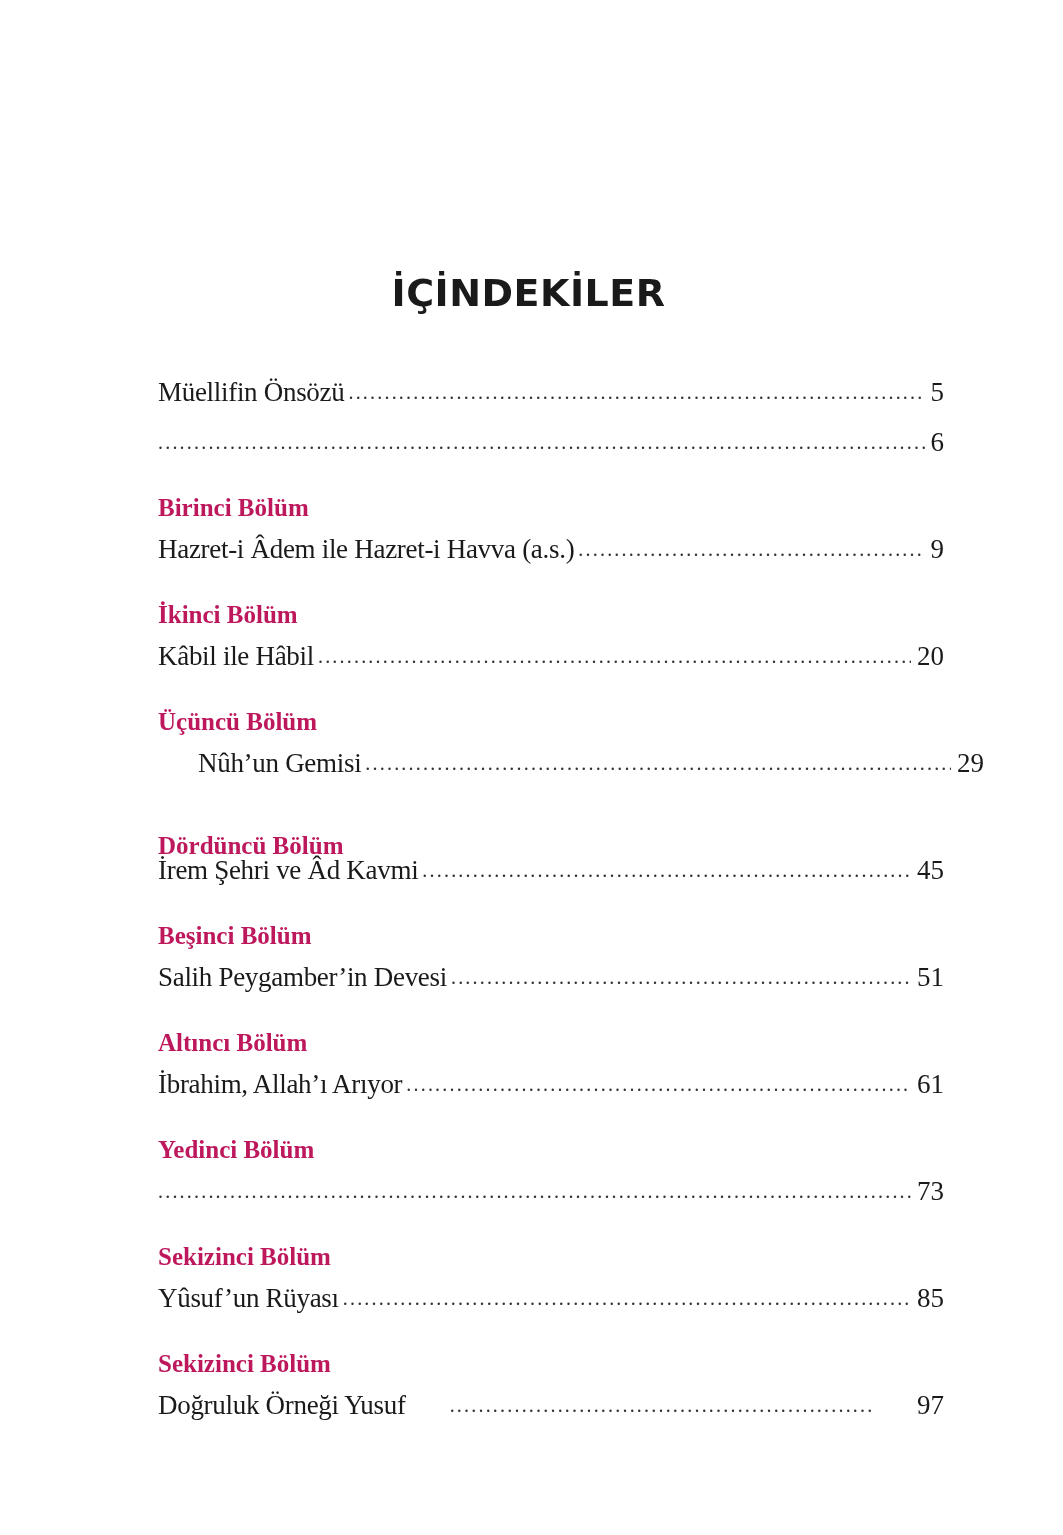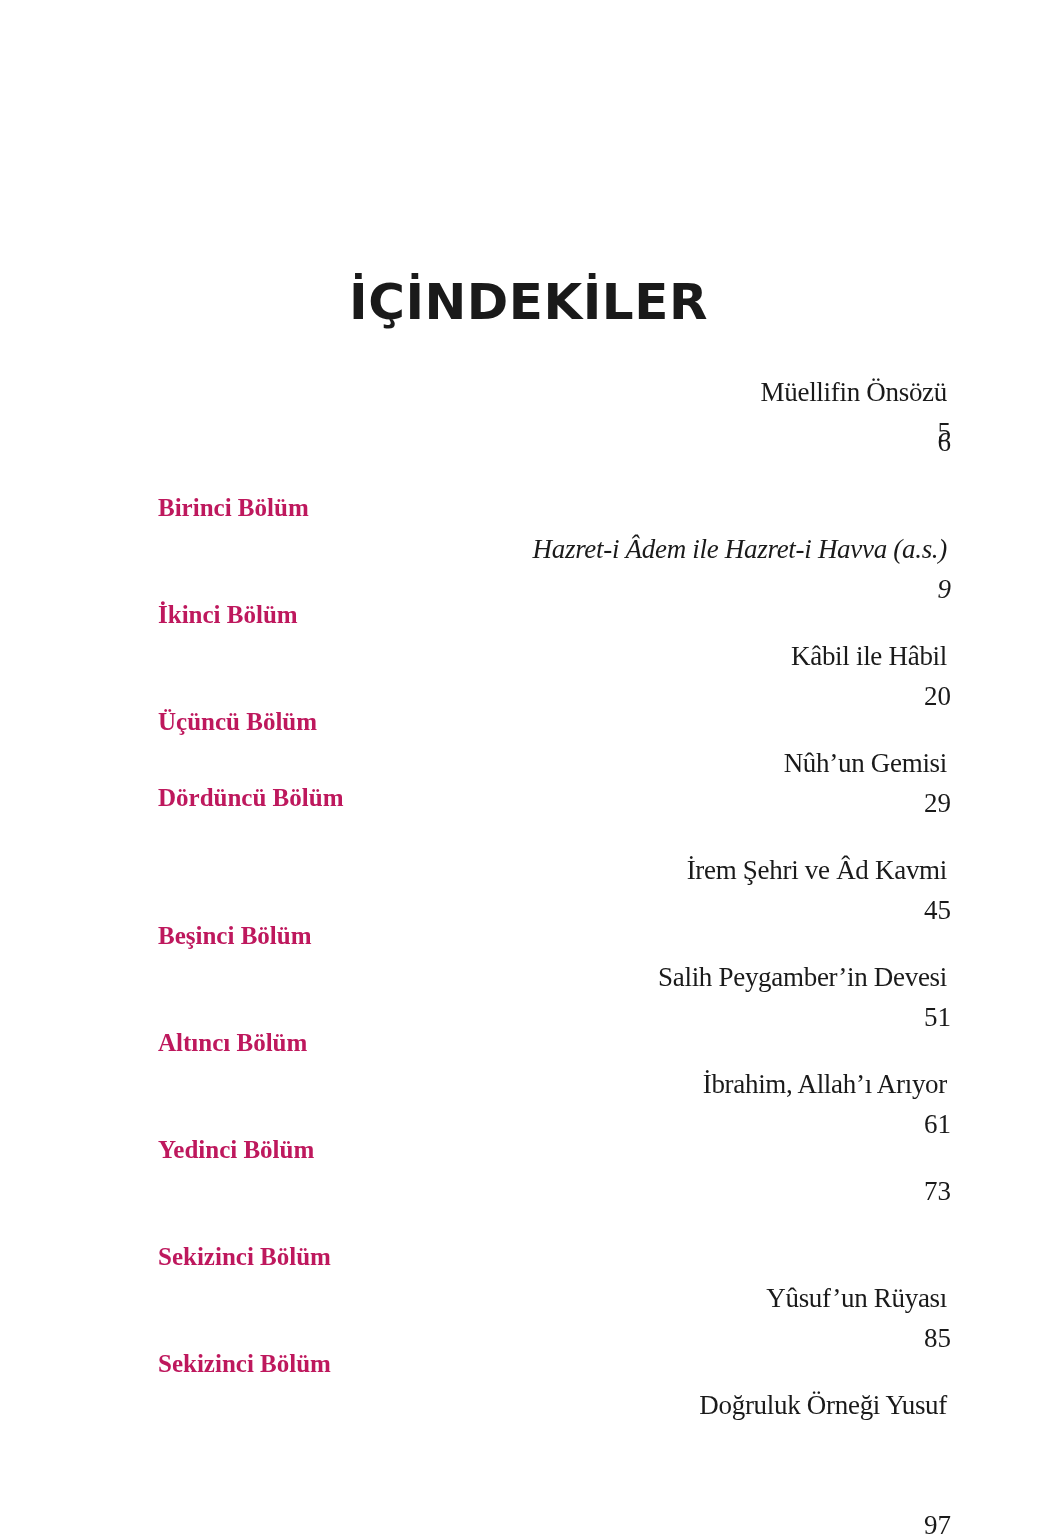--- a/index.html
+++ b/index.html
@@ -15,44 +15,43 @@
       color: #1a1a1a;
     }
     .page-title {
       position: absolute;
       top: 240px;
       left: 0;
       width: 1057px;
       text-align: center;
       font-family: "DejaVu Sans", sans-serif;
       font-weight: bold;
-      font-size: 50px;
+      font-size: 38px;
       letter-spacing: 0.5px;
       line-height: 56px;
       color: #1a1a1a;
     }
     .toc {
       position: absolute;
       left: 158px;
       width: 786px;
       top: 0;
     }
     .toc-line {
       position: absolute;
-      left: 7px;
+      left: 0;
       width: 786px;
       height: 40px;
       display: flex;
-      align-items: flex-end;
+      align-items: flex-start;
       font-family: "Liberation Serif", serif;
       font-size: 27px;
       line-height: 40px;
       color: #1a1a1a;
       white-space: nowrap;
-      flex-direction: column;
     }
     .toc-title {
       flex: 0 0 auto;
       padding-right: 4px;
       letter-spacing: -0.3px;
     }
     .toc-leader {
       flex: 1 1 auto;
       overflow: hidden;
       white-space: nowrap;
@@ -90,41 +89,41 @@
     <span class="toc-title">Müellifin Önsözü</span>
     <span class="toc-leader"></span>
     <span class="toc-page">5</span>
   </div>
   <div class="toc-line" style="top:422px;">
     <span class="toc-leader"></span>
     <span class="toc-page">6</span>
   </div>
 
   <div class="chapter-heading" style="top:490px;">Birinci Bölüm</div>
-  <div class="toc-line" style="top:529px;font-style:italic;">
+  <div class="toc-line" style="top:529px;">
     <span class="toc-title">Hazret-i Âdem ile Hazret-i Havva (a.s.)</span>
     <span class="toc-leader"></span>
     <span class="toc-page">9</span>
   </div>
 
   <div class="chapter-heading" style="top:597px;">İkinci Bölüm</div>
   <div class="toc-line" style="top:636px;">
     <span class="toc-title">Kâbil ile Hâbil</span>
     <span class="toc-leader"></span>
     <span class="toc-page">20</span>
   </div>
 
   <div class="chapter-heading" style="top:704px;">Üçüncü Bölüm</div>
-  <div class="toc-line" style="top:743px;">
+  <div class="toc-line" style="top:743px;margin-left:40px;">
     <span class="toc-title">Nûh’un Gemisi</span>
     <span class="toc-leader"></span>
     <span class="toc-page">29</span>
   </div>
 
-  <div class="chapter-heading" style="top:780px;">Dördüncü Bölüm</div>
+  <div class="chapter-heading" style="top:828px;">Dördüncü Bölüm</div>
   <div class="toc-line" style="top:850px;">
     <span class="toc-title">İrem Şehri ve Âd Kavmi</span>
     <span class="toc-leader"></span>
     <span class="toc-page">45</span>
   </div>
 
   <div class="chapter-heading" style="top:918px;">Beşinci Bölüm</div>
   <div class="toc-line" style="top:957px;">
     <span class="toc-title">Salih Peygamber’in Devesi</span>
     <span class="toc-leader"></span>

